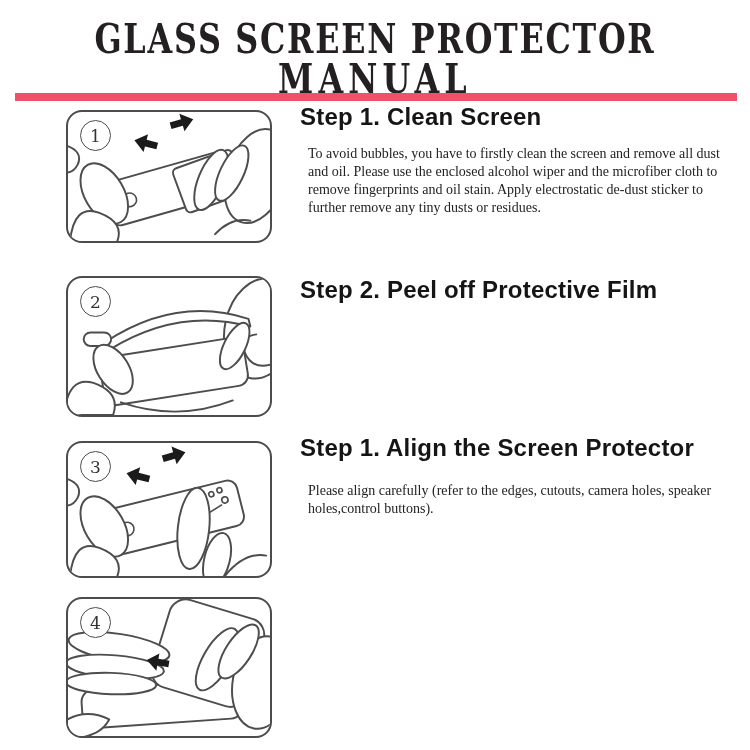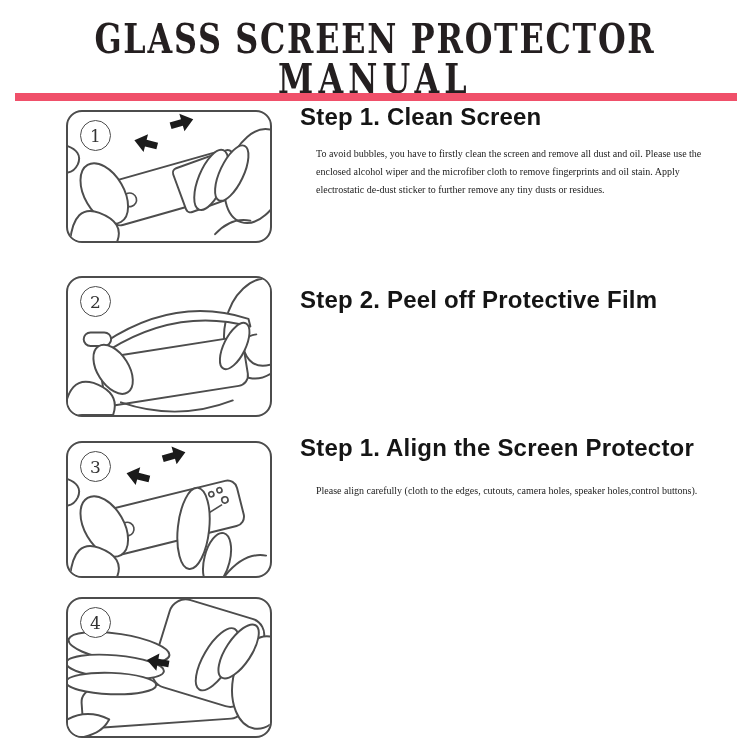--- a/index.html
+++ b/index.html
@@ -23,24 +23,24 @@
   #box3{top:441px;height:137px;}
   #box4{top:597px;height:141px;}
   .illus-box svg{position:absolute;left:0;top:0;width:100%;height:100%;}
 
   .badge{position:absolute;left:12px;top:8px;width:29px;height:29px;
       border:1.6px solid #4c4c4c;border-radius:50%;background:#fff;
       display:flex;align-items:center;justify-content:center;
       font-family:"DejaVu Serif", serif;font-size:17px;color:#333;z-index:2;}
 
   .step-text{position:absolute;left:300px;width:430px;}
-  #text1{top:103px;} #text2{top:286px;} #text3{top:434px;} #text4{top:591px;}
+  #text1{top:103px;} #text2{top:276px;} #text3{top:434px;} #text4{top:591px;}
   .step-text h2{margin:0;font-size:24px;font-weight:bold;color:#151515;
       font-family:"Liberation Sans", sans-serif;letter-spacing:0.2px;}
-  .step-text p{margin:16px;font-family:"Liberation Serif", serif;font-size:10px;
+  .step-text p{margin:8px;font-family:"Liberation Serif", serif;font-size:14px;
       line-height:18px;color:#222;}
   #text1 p{margin-top:14px;} #text2 p{margin-top:13px;}
   #text3 p{margin-top:20px;} #text4 p{margin-top:10px;margin-left:3px;}
 
   
   .lineart{stroke:#4d4d4d;stroke-width:2;fill:#ffffff;stroke-linejoin:round;stroke-linecap:round;}
   .thin{stroke:#4d4d4d;stroke-width:1.7;fill:#ffffff;}
   .nofill{fill:none;}
   .arrow{fill:#1b1b1b;stroke:none;}
 </style>
@@ -131,21 +131,21 @@
       <path class="lineart" d="M2,138 Q6,98 32,108 Q58,118 50,138 Z"></path>
     </g>
     <g>
       <path class="arrow" transform="translate(62,22) rotate(14)" d="M24,6 H12 V0 L0,9.5 L12,19 V13 H24 Z"></path>
       <path class="arrow" transform="translate(94,7) rotate(-16)" d="M0,6 H12 V0 L24,9.5 L12,19 V13 H0 Z"></path>
     </g>
   </svg>
 </div>
 <div class="step-text" id="text3">
   <h2>Step 1. Align the Screen Protector</h2>
-  <p>Please align carefully (cloth to the edges, cutouts, camera holes, speaker holes,control buttons).</p>
+  <p>Please align carefully (refer to the edges, cutouts, camera holes, speaker holes,control buttons).</p>
 </div>
 
 <div class="illus-box" id="box4">
   <div class="badge">4</div>
   <svg viewBox="0 0 206 141" preserveAspectRatio="none">
     <g transform="rotate(-4 96 106)">
       <rect class="lineart" x="14" y="88" width="164" height="40" rx="13"></rect>
     </g>
     <path class="lineart" d="M-4,126 Q18,112 42,124 Q32,144 -4,144 Z"></path>
     <g transform="rotate(17 140 58)">

